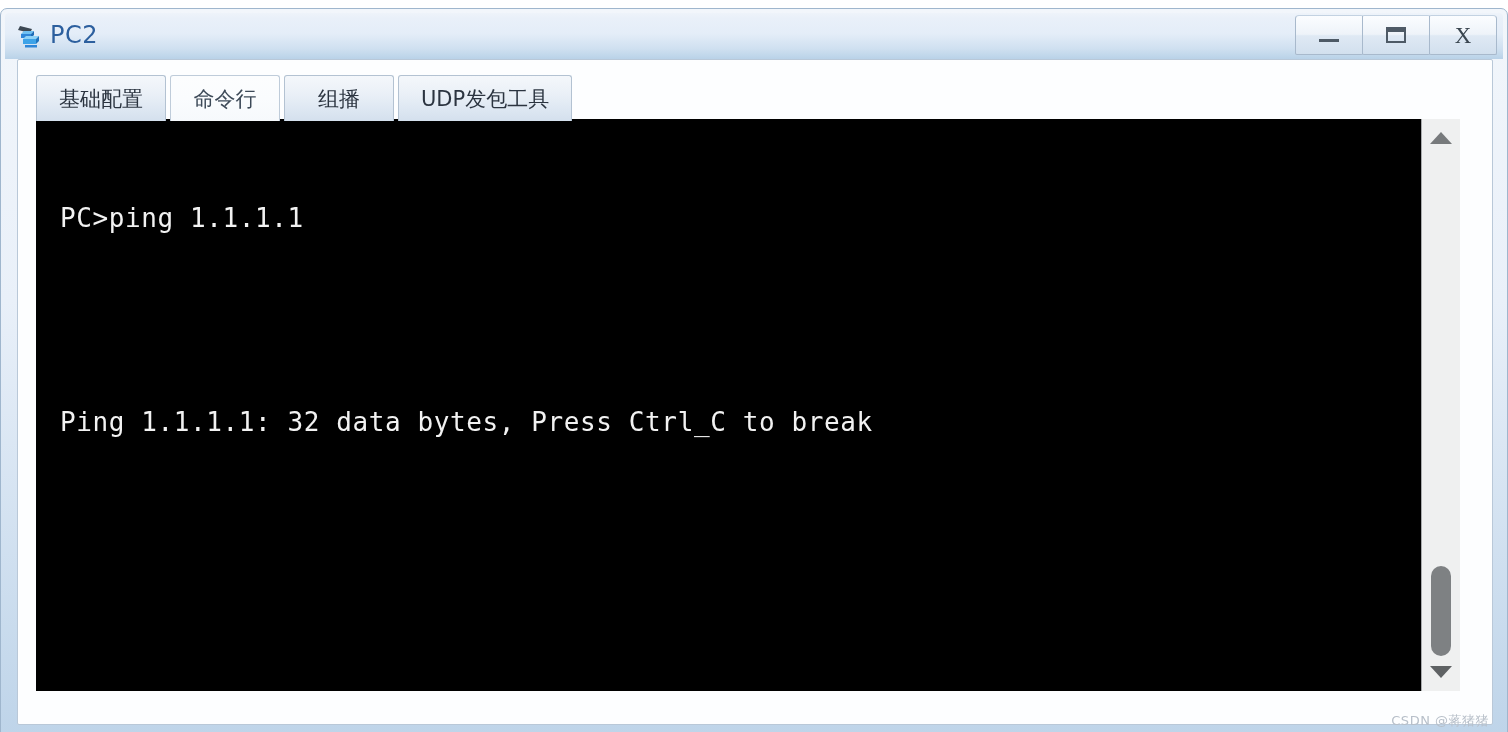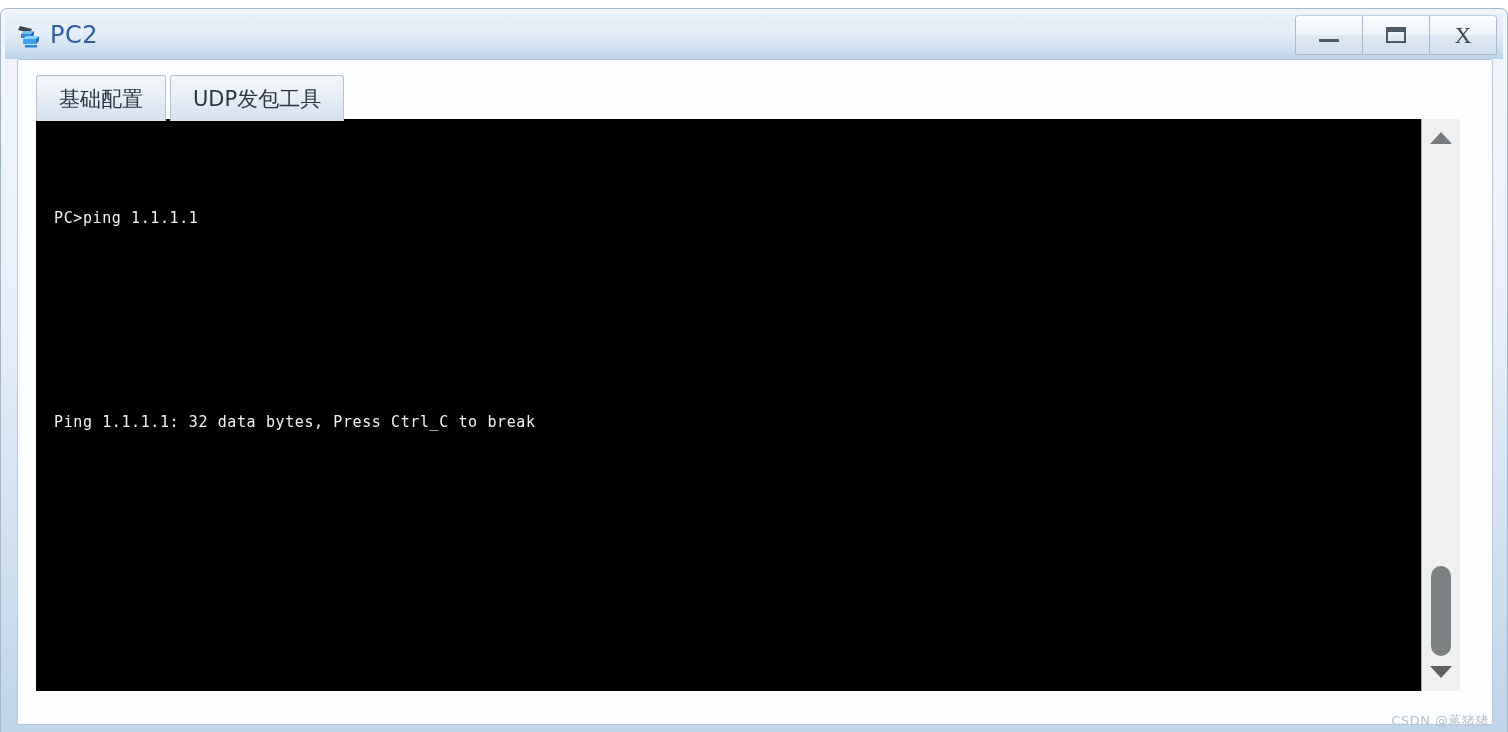--- a/index.html
+++ b/index.html
@@ -169,23 +169,23 @@
     box-sizing: border-box;
     background: #000000;
     display: flex;
     overflow: hidden;
   }
   .terminal {
     flex: 1 1 auto;
     background: #000000;
     color: #f2f2f2;
     font-family: "DejaVu Sans Mono", "Liberation Mono", monospace;
-    font-size: 15px;
+    font-size: 26px;
     line-height: 34px;
-    padding: 14px 0 0 18px;
+    padding: 14px 0 0 24px;
     overflow: hidden;
     white-space: pre;
     letter-spacing: 0.6px;
   }
   .term-line { height: 34px; }
 
   
   .scrollbar {
     flex: 0 0 38px;
     width: 38px;
@@ -272,20 +272,26 @@
           </div>
         </div>
       </div>
 
       <div class="content">
 
         <div class="tabbar">
           <div class="tab">
             <span>基础配置</span>
           </div>
+          <div class="tab active">
+            <span>命令行</span>
+          </div>
+          <div class="tab">
+            <span>组播</span>
+          </div>
           <div class="tab">
             <span>UDP发包工具</span>
           </div>
         </div>
 
         <div class="terminal-wrap">
           <div class="terminal">
             <div class="term-line">PC&gt;ping 1.1.1.1</div>
             <div class="term-line"></div>
             <div class="term-line">Ping 1.1.1.1: 32 data bytes, Press Ctrl_C to break</div>

